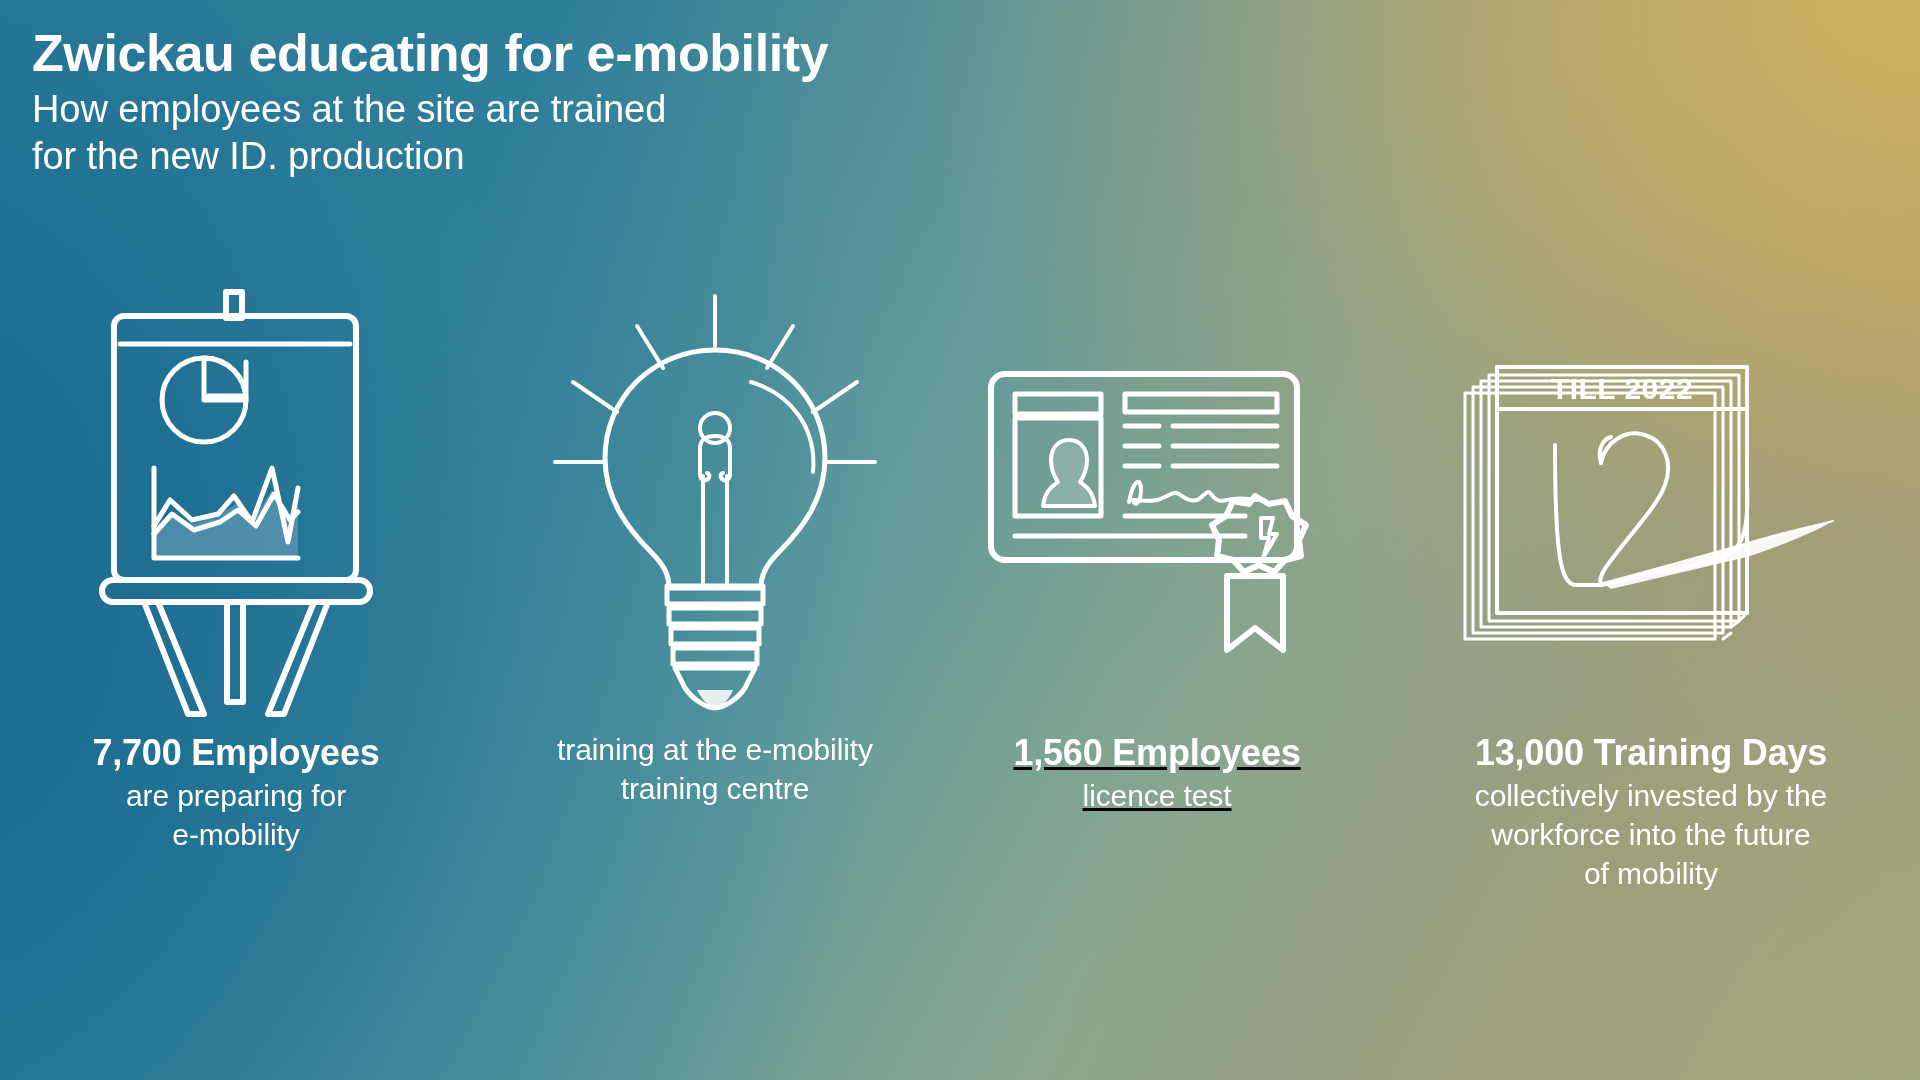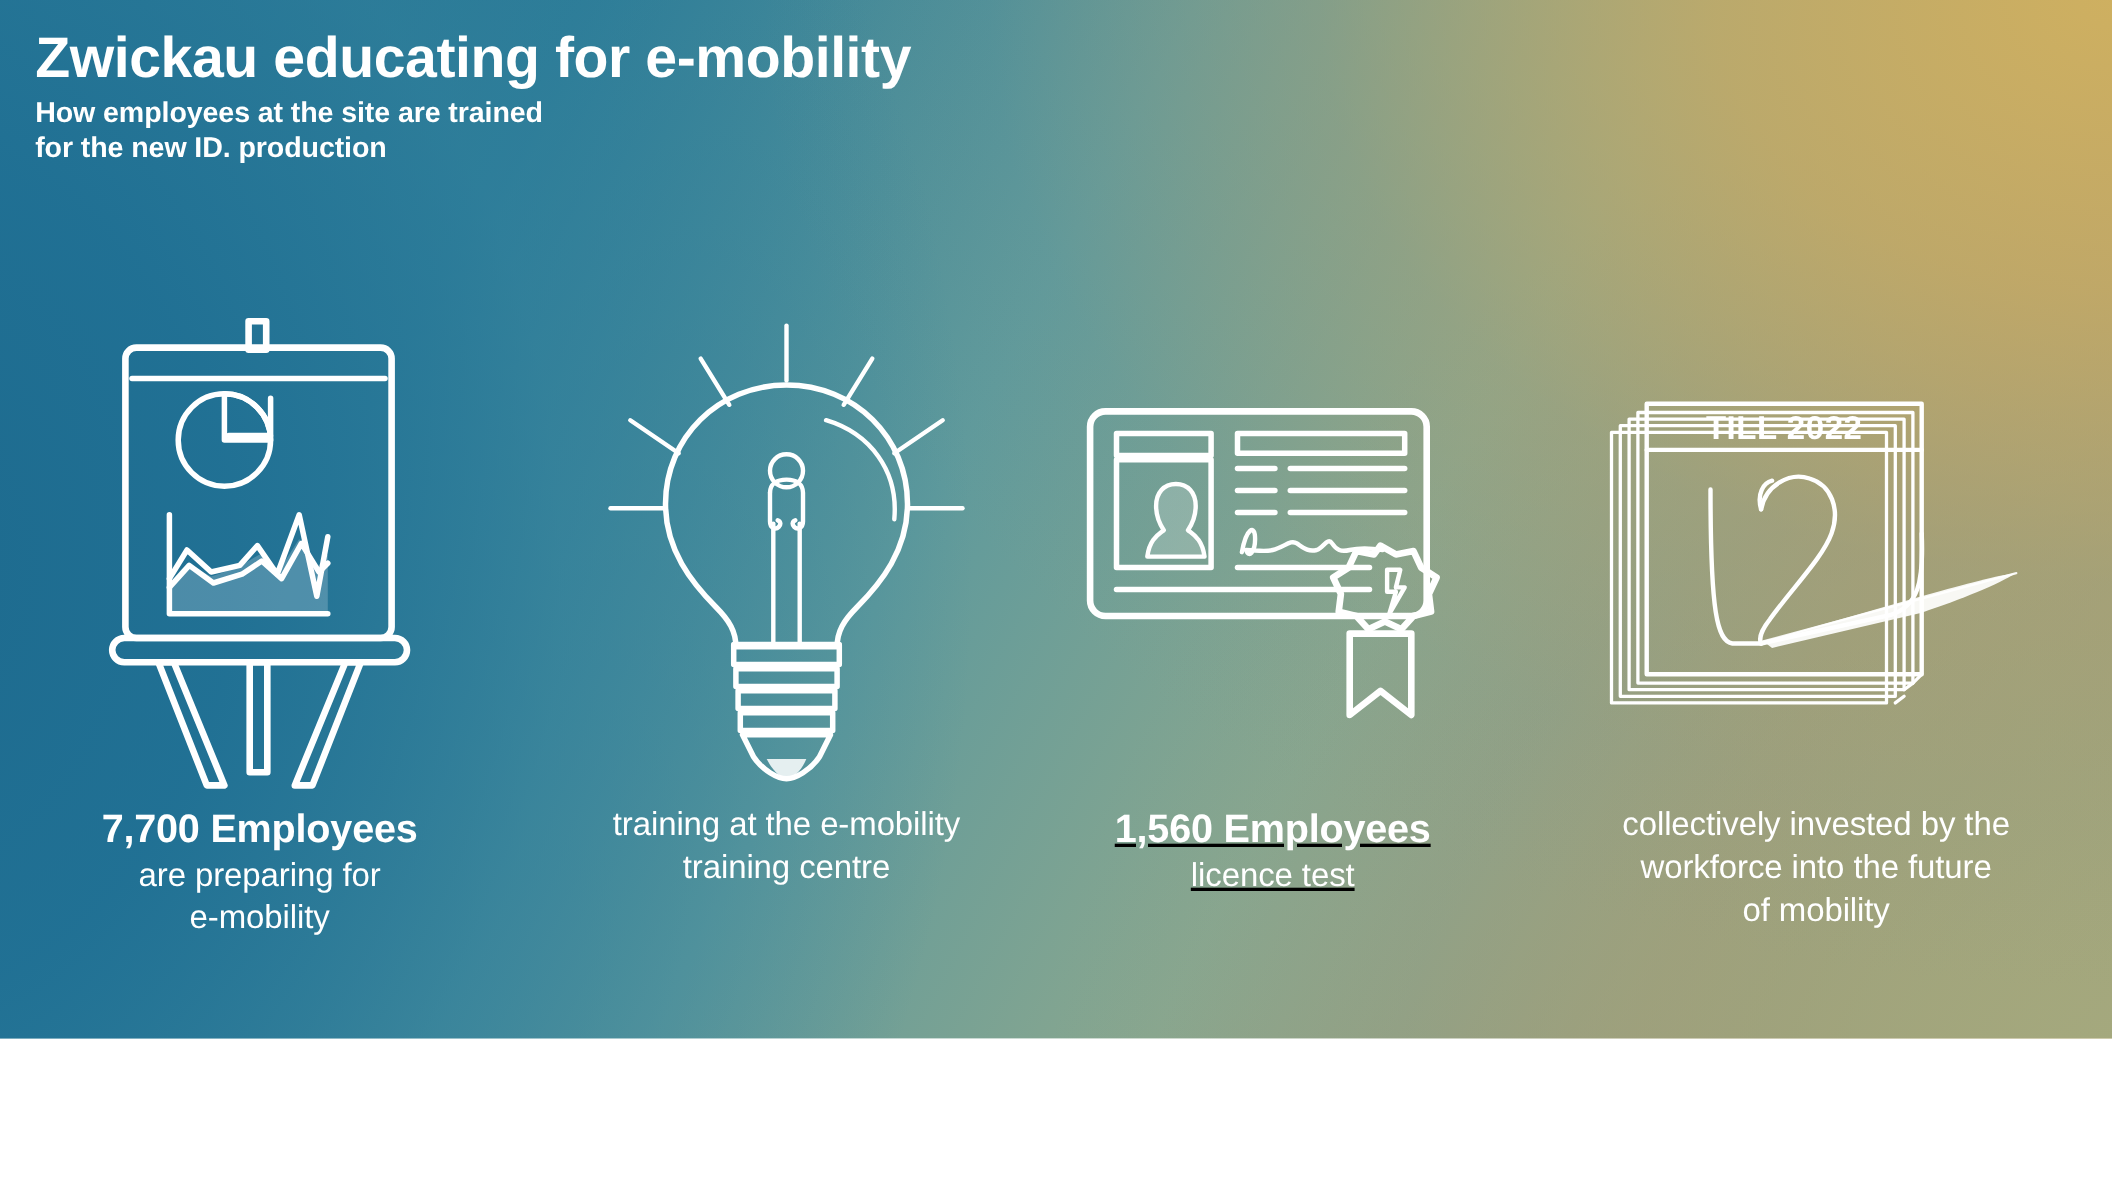--- a/index.html
+++ b/index.html
@@ -3,43 +3,43 @@
 <meta charset="utf-8">
 <style>
   * { margin:0; padding:0; box-sizing:border-box; }
   html, body {
     width:1920px; height:1080px;
     overflow:hidden;
     font-family:"Liberation Sans", sans-serif;
   }
   #stage {
     position:relative;
-    width:1920px; height:944px;
+    width:1920px; height:1080px;
     background:
       radial-gradient(ellipse 1500px 1100px at 100% 0%, rgba(207,176,96,0.98) 0%, rgba(198,170,100,0.80) 24%, rgba(168,160,116,0.42) 48%, rgba(140,150,130,0.08) 68%, rgba(0,0,0,0) 82%),
       radial-gradient(ellipse 1350px 1250px at 103% 108%, rgba(163,170,128,0.95) 0%, rgba(150,163,130,0.68) 28%, rgba(125,155,145,0.30) 52%, rgba(0,0,0,0) 76%),
       radial-gradient(ellipse 1250px 1500px at -6% 55%, rgba(29,106,142,1) 0%, rgba(32,112,148,0.94) 26%, rgba(46,126,156,0.60) 50%, rgba(0,0,0,0) 80%),
       linear-gradient(118deg, #22718f 0%, #2e7d97 22%, #5f9a9c 45%, #8aa78e 64%, #ad9f72 82%, #c0a768 100%);
     overflow:hidden;
   }
 
   
   .header { position:absolute; left:32px; top:24px; }
   .title {
     font-size:52px;
     font-weight:bold;
     color:#ffffff;
     letter-spacing:-0.4px;
     line-height:1.12;
     white-space:nowrap;
   }
   .subtitle {
     margin-top:4px;
-    font-size:26px;
-    font-weight:bold;
+    font-size:38px;
+    font-weight:normal;
     color:#ffffff;
     line-height:1.24;
     letter-spacing:-0.1px;
   }
   .subtitle div { white-space:nowrap; }
 
   
   .columns {
     position:absolute;
     left:0; top:280px;
@@ -279,20 +279,21 @@
           <path d="M152 238 L 300 196 C 336 186, 366 178, 382 176
                    C 366 186, 332 200, 296 212 L 160 244 Z" fill="rgba(255,255,255,0.92)" stroke="none"></path>
           <path d="M152 238 L 382 176" stroke-width="2" stroke="rgba(255,255,255,0.9)"></path>
 
           <line x1="296" y1="268" x2="288" y2="276" stroke-width="3"></line>
           <line x1="288" y1="276" x2="280" y2="282" stroke-width="3"></line>
           <line x1="280" y1="288" x2="272" y2="294" stroke-width="3"></line>
         </svg>
       </div>
       <div class="stat">
+        <div class="stat-value">13,000 Training Days</div>
         <div class="stat-desc">
           <div>collectively invested by the</div>
           <div>workforce into the future</div>
           <div>of mobility</div>
         </div>
       </div>
     </div>
 
   </div>
 </div>

